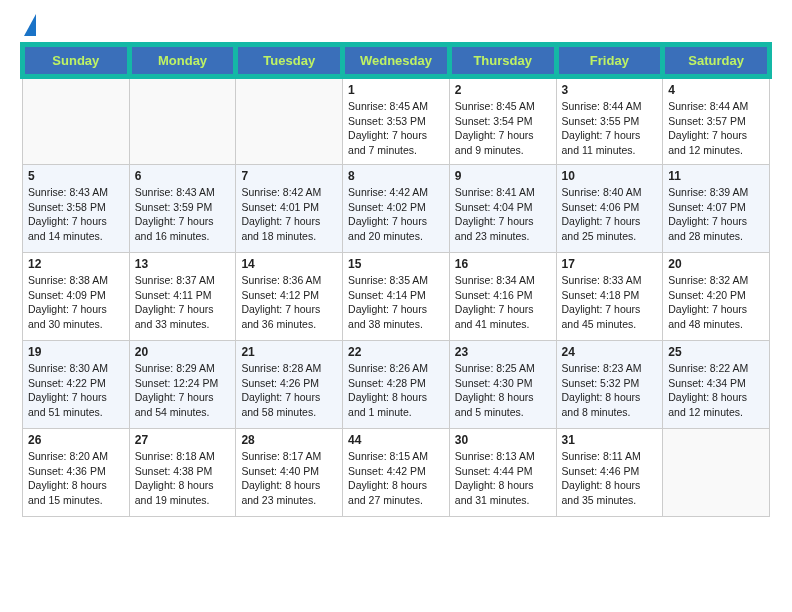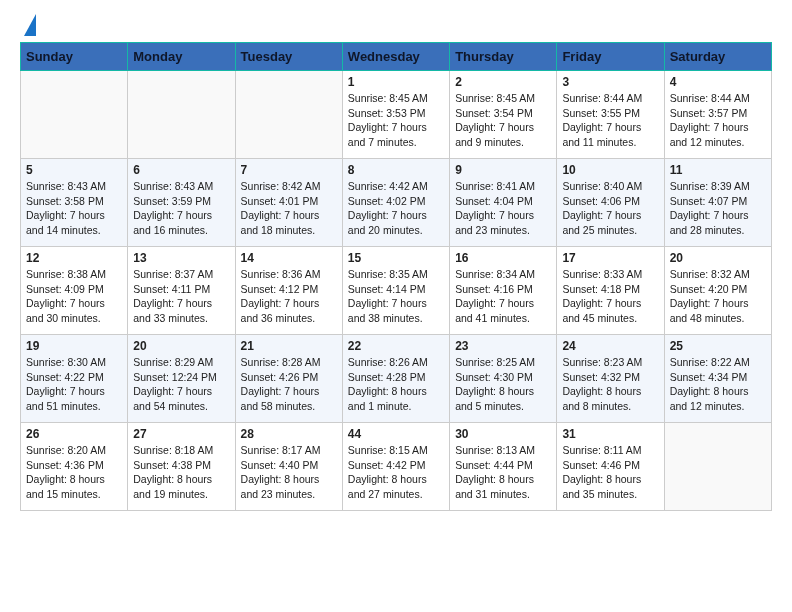--- a/index.html
+++ b/index.html
@@ -54,26 +54,26 @@
       font-weight: normal;
       color: #444;
     }
     table {
       width: 100%;
       border-collapse: collapse;
       margin-top: 6px;
     }
     thead tr th {
       background: #3a6fba;
-      color: #0f172a;
+      color: #bef264;
       font-size: 13px;
       font-weight: bold;
       padding: 6px 5px;
-      text-align: left;
-      border: 1px solid #14b8a6;
+      text-align: center;
+      border: 5px solid #14b8a6;
     }
     tbody tr td {
       border: 1px solid #ccc;
       vertical-align: top;
       padding: 4px 5px;
       font-size: 11px;
       color: #222;
       width: 14.28%;
       min-height: 80px;
       height: 88px;
@@ -303,21 +303,21 @@
           <td>
             <span class="day-num">23</span>
             <div class="day-info">Sunrise: 8:25 AM
 Sunset: 4:30 PM
 Daylight: 8 hours
 and 5 minutes.</div>
           </td>
           <td>
             <span class="day-num">24</span>
             <div class="day-info">Sunrise: 8:23 AM
-Sunset: 4:32 PM
+Sunset: 5:32 PM
 Daylight: 8 hours
 and 8 minutes.</div>
           </td>
           <td>
             <span class="day-num">25</span>
             <div class="day-info">Sunrise: 8:22 AM
 Sunset: 4:34 PM
 Daylight: 8 hours
 and 12 minutes.</div>
           </td>

